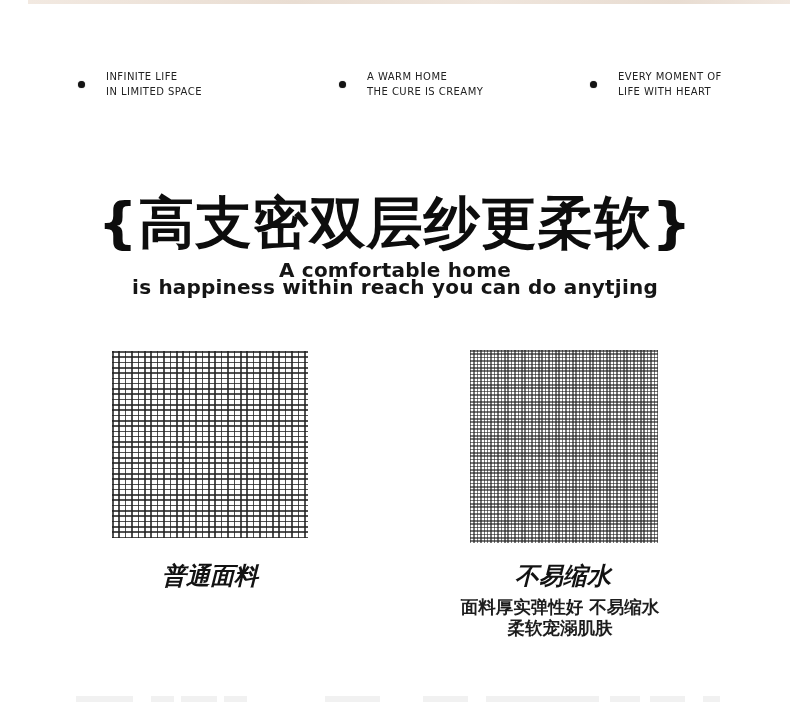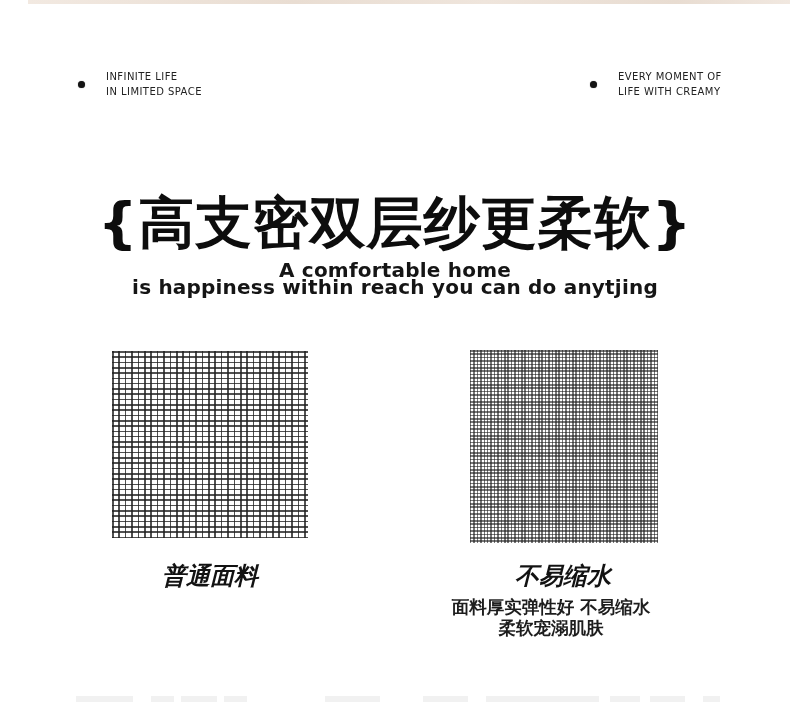--- a/index.html
+++ b/index.html
@@ -72,21 +72,21 @@
     font-style:italic;
   }
   .fab-name.left  { left:112px; width:196px; }
   .fab-name.right { left:458px; width:210px; }
   .fab-desc {
     position:absolute; top:597px; text-align:center;
     font-size:17.5px; line-height:20.5px; font-weight:600; color:#1d1d1d;
     white-space:nowrap;
   }
   .fab-desc.left  { left:90px;  width:240px; }
-  .fab-desc.right { left:431px; width:240px; }
+  .fab-desc.right { left:440px; width:240px; }
 
   
   .bottom-remnant { position:absolute; left:0; top:696px; width:790px; height:6px; }
   .bottom-remnant span { position:absolute; top:0; height:6px; background:#f1f1f1; }
   .bottom-remnant .r1  { left:76px;  width:57px; }
   .bottom-remnant .r2  { left:151px; width:23px; }
   .bottom-remnant .r3  { left:181px; width:36px; }
   .bottom-remnant .r4  { left:224px; width:23px; }
   .bottom-remnant .r5  { left:325px; width:55px; }
   .bottom-remnant .r6  { left:423px; width:45px; }
@@ -102,25 +102,32 @@
 
   <div class="top-strip"></div>
 
   <div class="feature f1">
     <span class="dot"></span>
     <div class="lines">
       <div>INFINITE LIFE</div>
       <div>IN LIMITED SPACE</div>
     </div>
   </div>
+  <div class="feature f2">
+    <span class="dot"></span>
+    <div class="lines">
+      <div>A WARM HOME</div>
+      <div>THE CURE IS CREAMY</div>
+    </div>
+  </div>
   <div class="feature f3">
     <span class="dot"></span>
     <div class="lines">
       <div>EVERY MOMENT OF</div>
-      <div>LIFE WITH CREAMY</div>
+      <div>LIFE WITH HEART</div>
     </div>
   </div>
 
   <div class="title">{高支密双层纱更柔软}</div>
   <div class="subtitle">
     <div>A comfortable home</div>
     <div>is happiness within reach you can do anytjing</div>
   </div>
 
   <div class="swatch coarse"></div>

